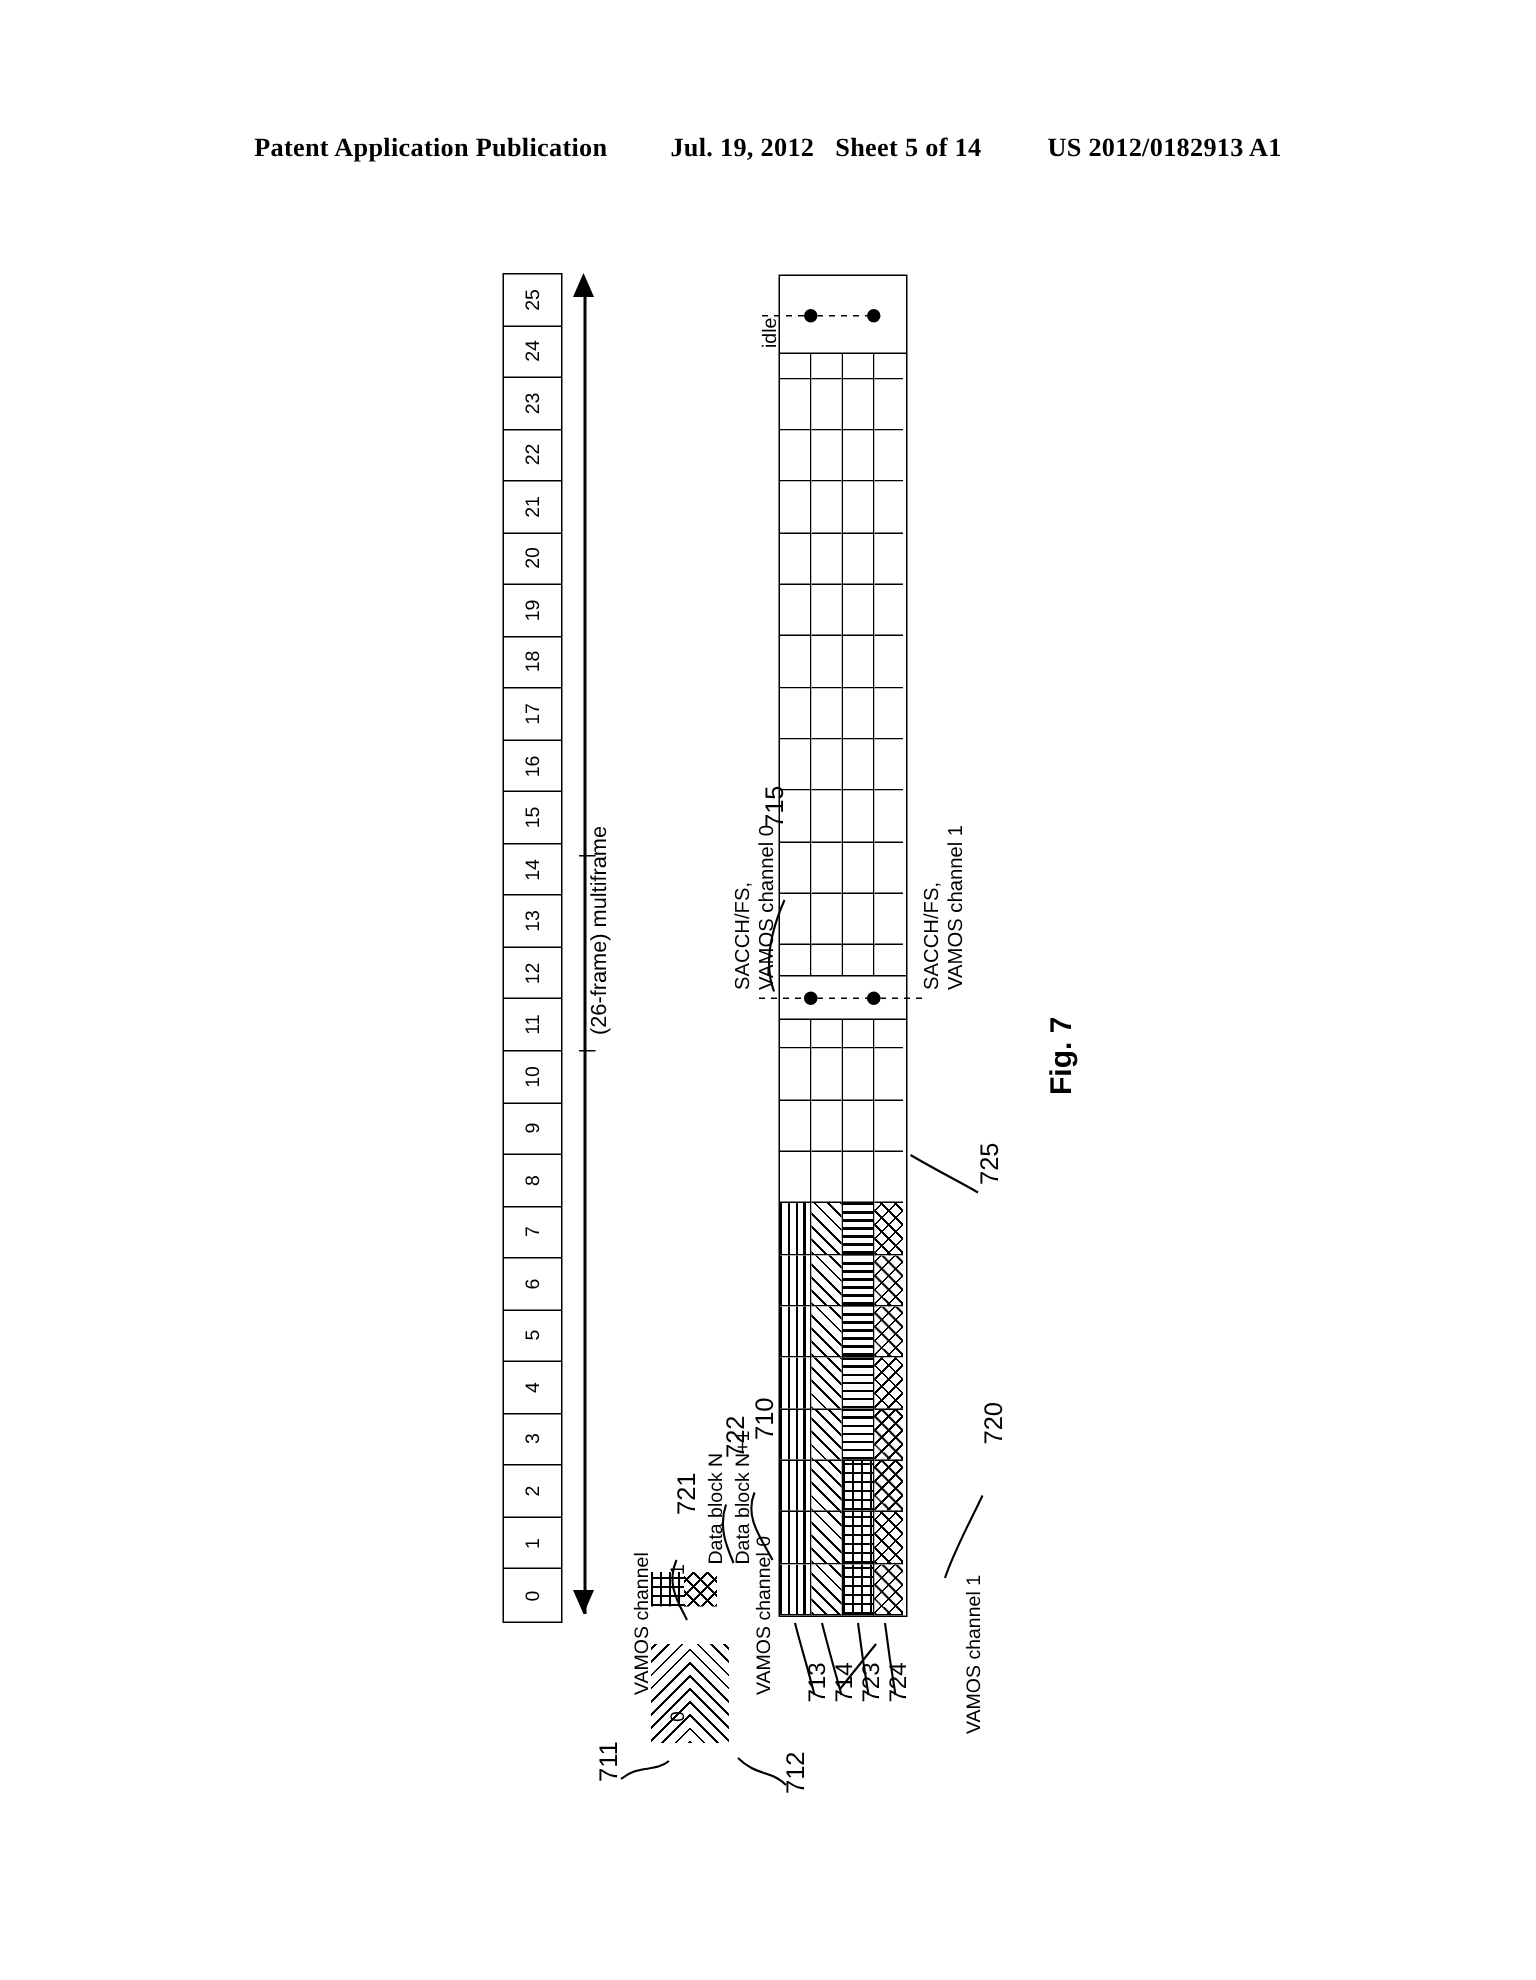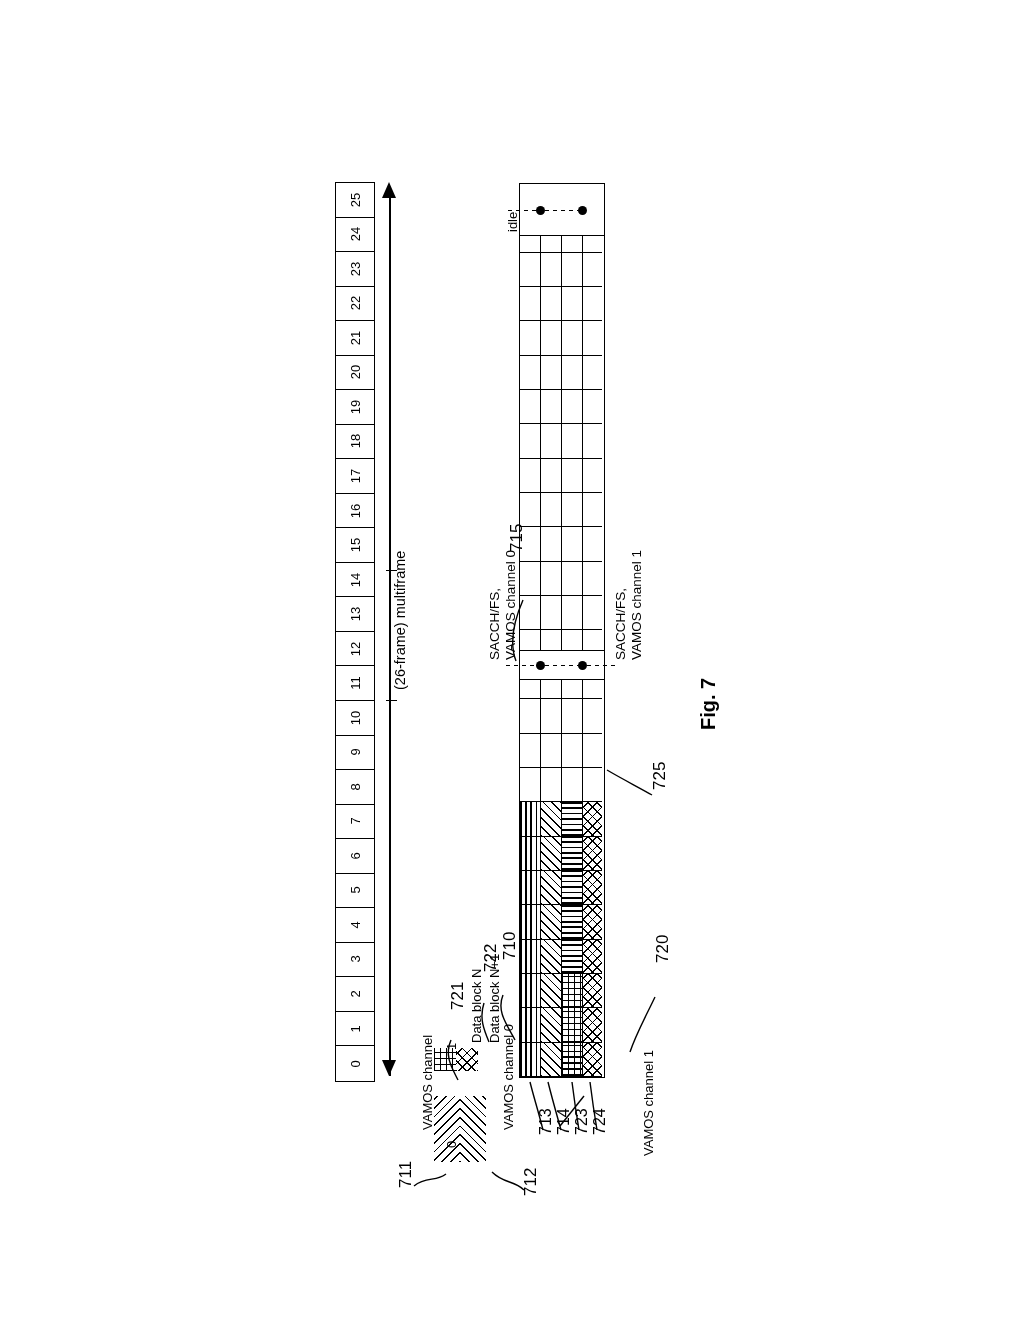--- a/index.html
+++ b/index.html
@@ -202,20 +202,29 @@
 
   svg.overlay{position:absolute;left:0;top:0;width:1024px;height:1320px;
               pointer-events:none;}
   svg.overlay path,svg.overlay line{fill:none;stroke:#000;stroke-width:1.4;}
 </style>
 </head>
 <body>
 
 <div class="page">
 
+  <div id="pub-header">
+    <span class="seg">Patent Application Publication</span>
+    <span class="gap1"></span>
+    <span class="seg">Jul. 19, 2012</span>
+    <span class="gap2"></span>
+    <span class="seg">Sheet 5 of 14</span>
+    <span class="gap3"></span>
+    <span class="seg">US 2012/0182913 A1</span>
+  </div>
 
   <div id="multiframe-strip">
       <div class="fcell" style="height: 3.84615%;">
         <span>25</span>
       </div>
       <div class="fcell" style="height: 3.84615%;">
         <span>24</span>
       </div>
       <div class="fcell" style="height: 3.84615%;">
         <span>23</span>

